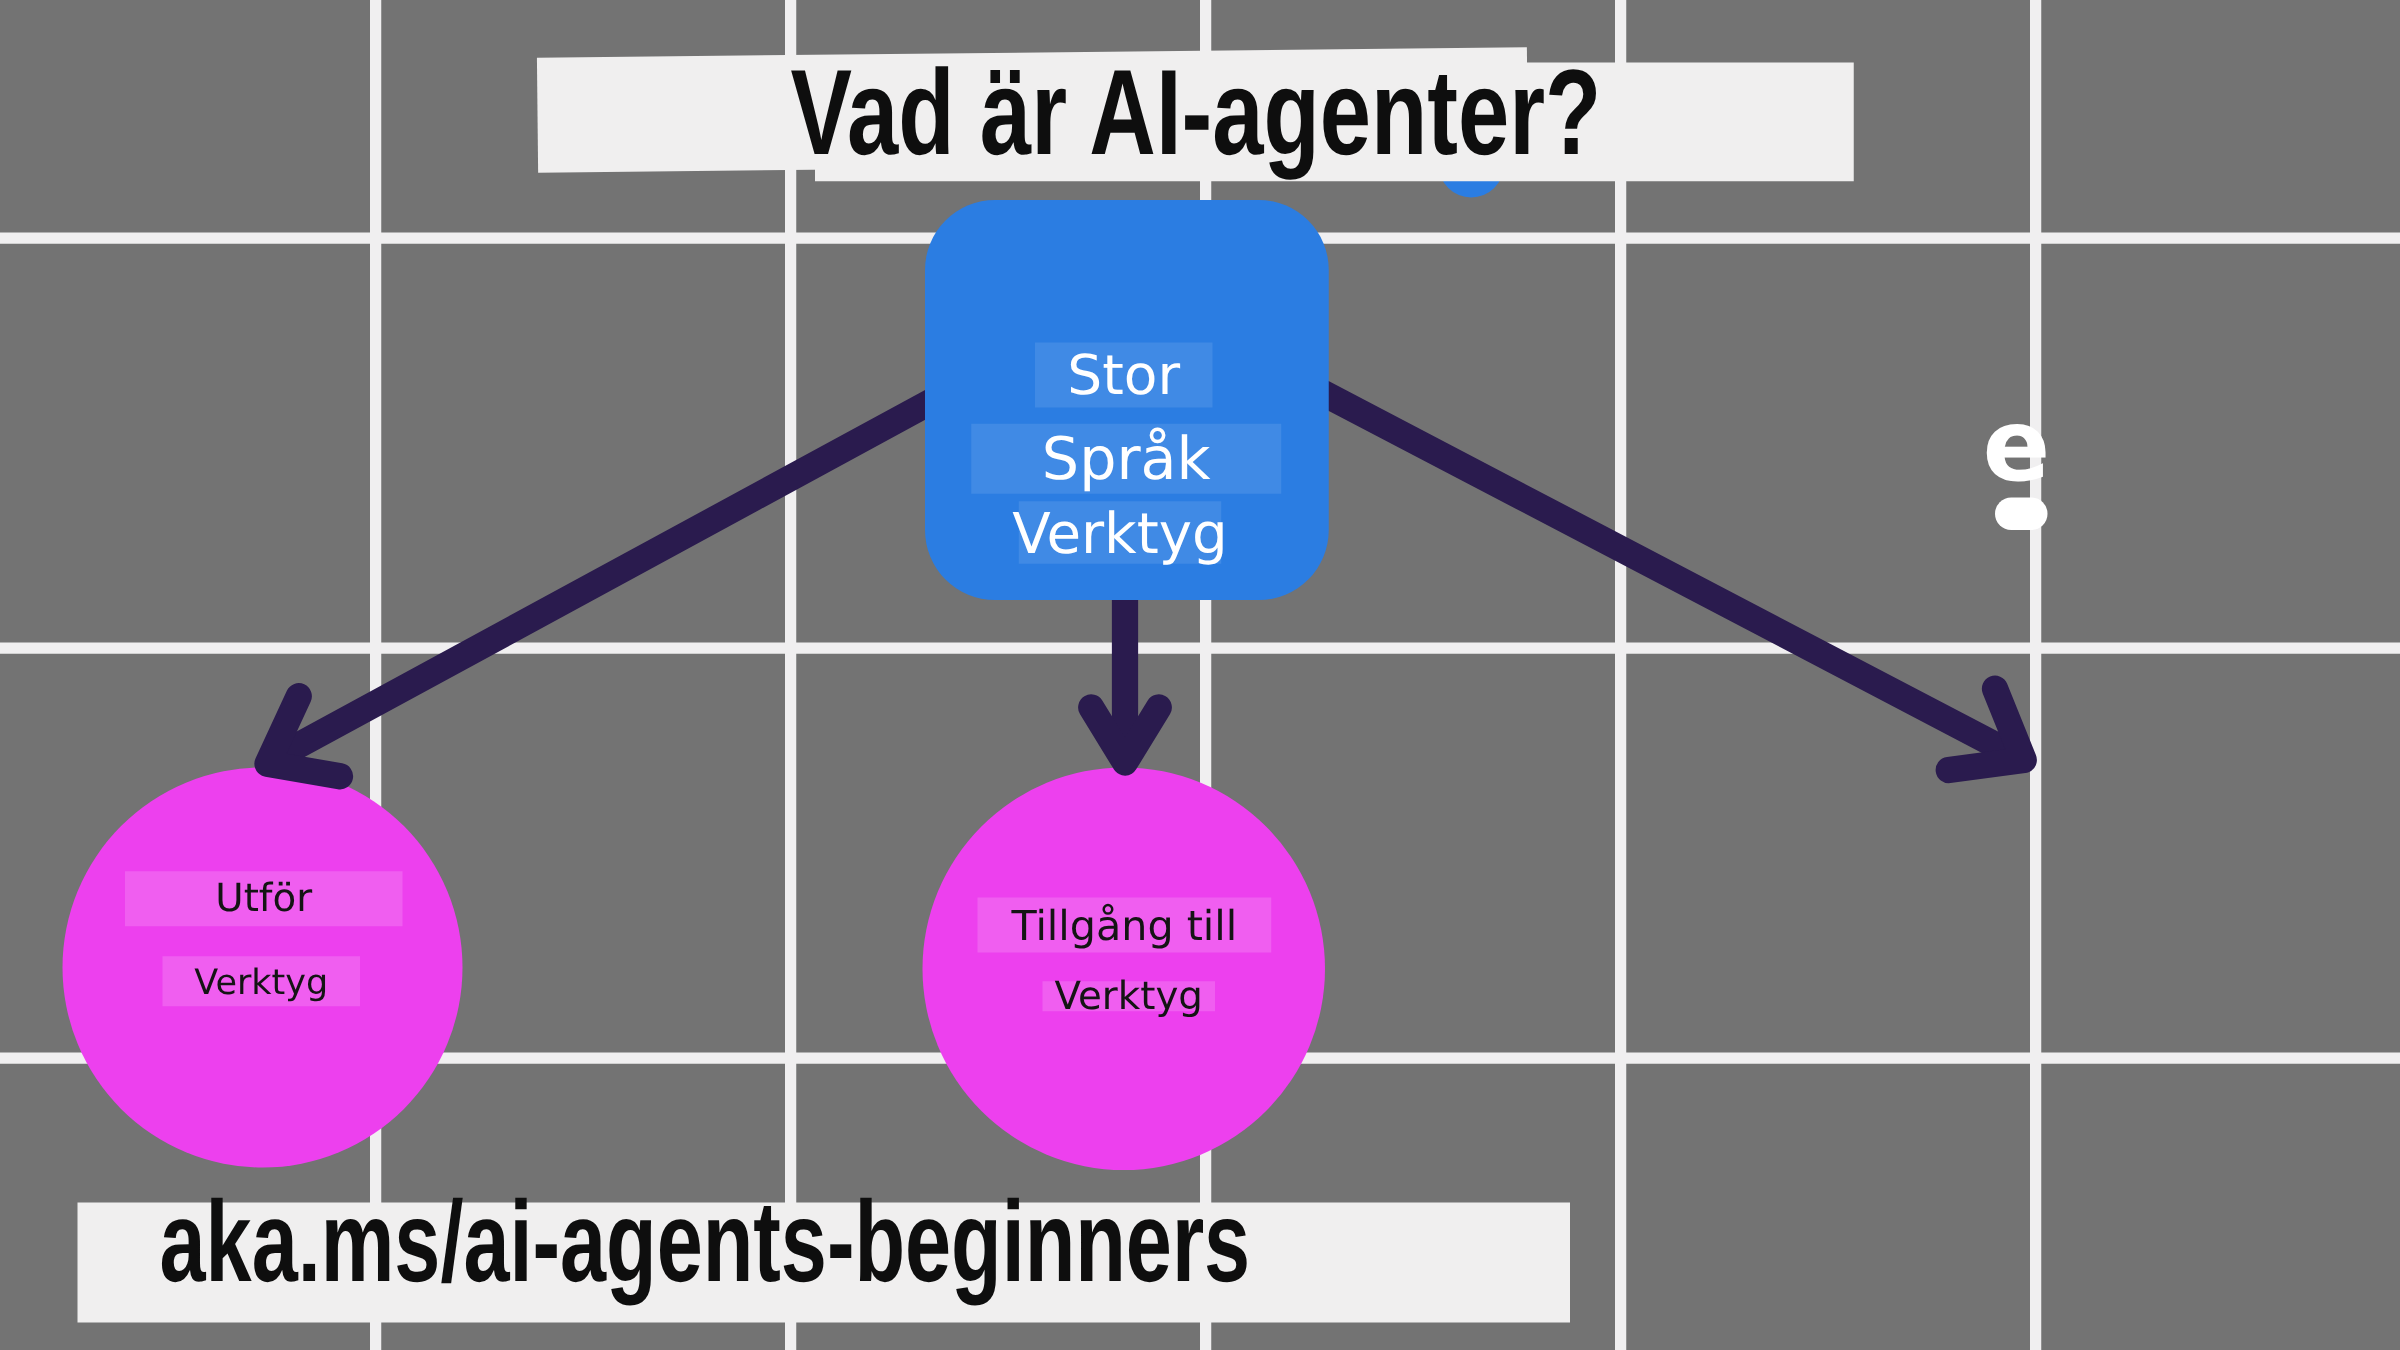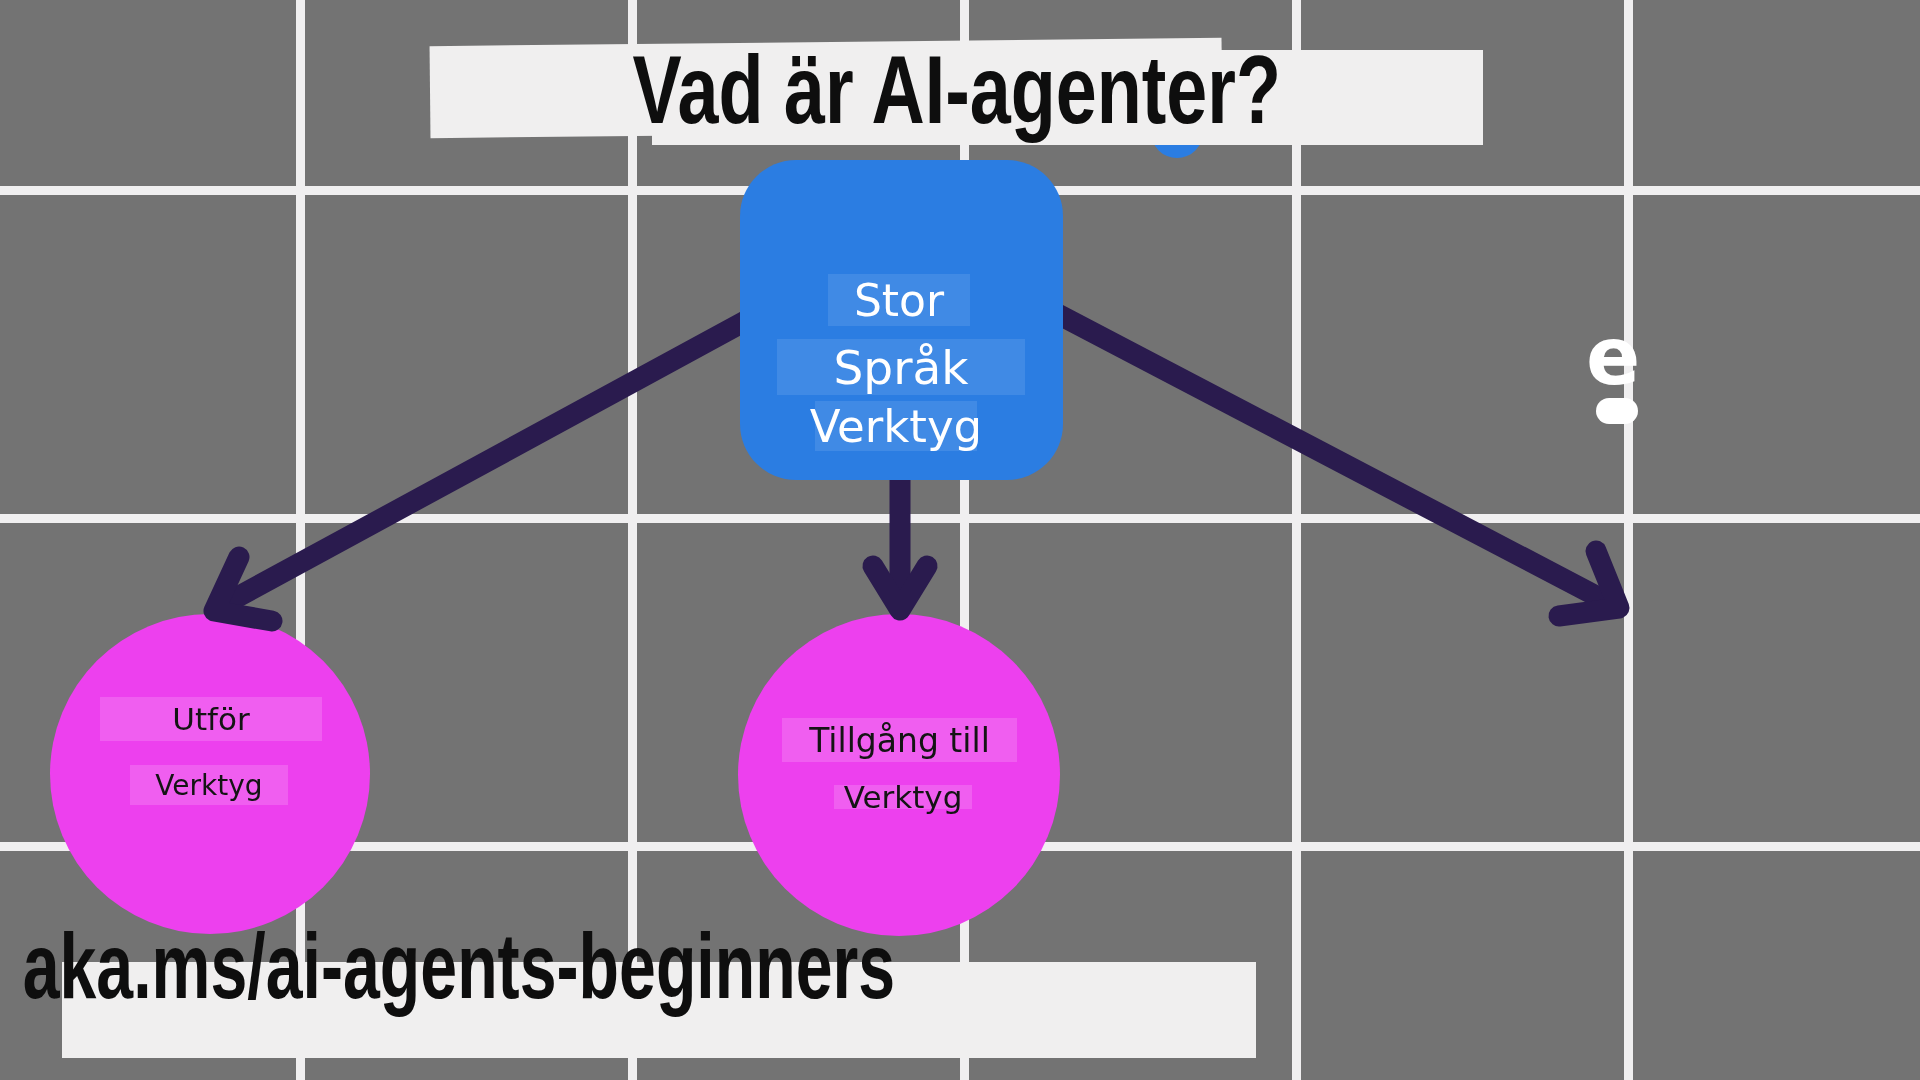--- a/index.html
+++ b/index.html
@@ -12,21 +12,21 @@
 
   
   .strip{position:absolute;background:#f0efef;}
   .strip-a{left:430px;top:42px;width:792px;height:92px;transform:rotate(-0.6deg);}
   .strip-b{left:652px;top:50px;width:831px;height:95px;}
   .strip-footer{left:62px;top:962px;width:1194px;height:96px;}
 
   
   .display-wrap{position:absolute;display:flex;align-items:center;justify-content:center;}
   .title-wrap{left:430px;top:38px;width:1053px;height:104px;}
-  .footer-wrap{left:62px;top:916px;width:1003px;height:100px;justify-content:flex-end;}
+  .footer-wrap{left:62px;top:944px;width:1003px;height:100px;}
   .display-text{font-family:"Liberation Sans",sans-serif;font-weight:bold;color:#0e0e0e;
                 white-space:nowrap;transform:scaleX(0.76);}
   .title-text{font-size:97px;}
   .footer-text{font-size:92px;transform:scaleX(0.72);}
 
   
   .blue-blob{position:absolute;left:1151px;top:106px;width:52px;height:52px;border-radius:50%;
              background:#2b7de2;}
 
   

